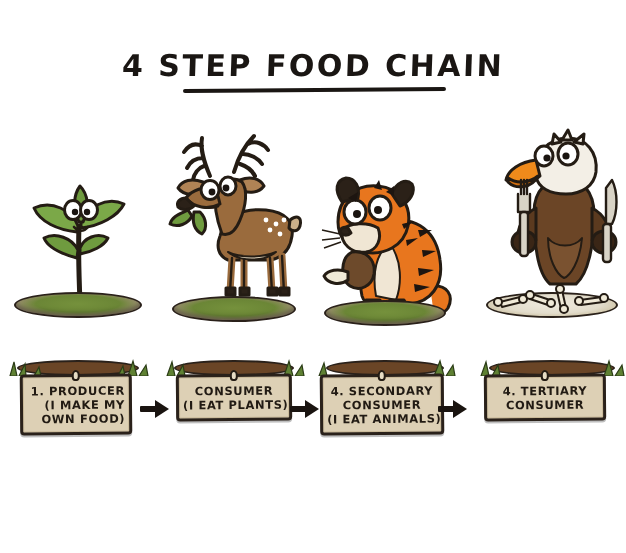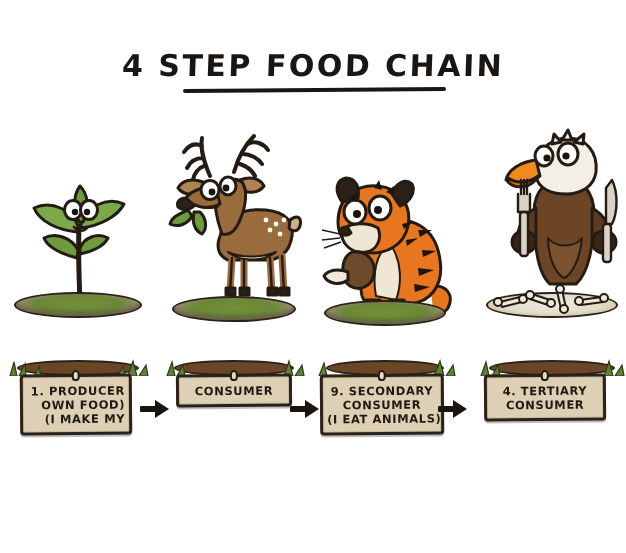--- a/index.html
+++ b/index.html
@@ -147,22 +147,22 @@
             <path d="M28 18 L33 9 L35 18 Z"></path>
               <path d="M112 18 L117 8 L119 18 Z"></path>
           </g>
         </svg>
       </div>
     </div>
 
     <div class="sign" style="left:18px;top:374px;width:112px;text-align:right;">
       <div class="nail"></div>
       <span class="line">1. PRODUCER</span>
+      <span class="line">(I MAKE MY</span>
       <span class="line">OWN FOOD)</span>
-      <span class="line">(I MAKE MY</span>
     </div>
   </div>
 
   <div class="arrow a1">
     <svg width="30" height="22" viewBox="0 0 30 22">
       <g fill="#1a1410">
         <rect x="0" y="8" width="19" height="6" rx="1"></rect>
         <path d="M15 2 L29 11 L15 20 Z"></path>
       </g>
     </svg>
@@ -229,20 +229,21 @@
             <path d="M120 18 L125 3 L129 18 Z"></path>
               <path d="M131 18 L138 7 L140 18 Z"></path>
           </g>
         </svg>
       </div>
     </div>
 
     <div class="sign" style="left:18px;top:374px;width:116px;">
       <div class="nail"></div>
       <span class="line">CONSUMER</span>
+      <span class="line">(I EAT PLANTS)</span>
     </div>
   </div>
 
   <div class="arrow a2">
     <svg width="30" height="22" viewBox="0 0 30 22">
       <g fill="#1a1410">
         <rect x="0" y="8" width="19" height="6" rx="1"></rect>
         <path d="M15 2 L29 11 L15 20 Z"></path>
       </g>
     </svg>
@@ -308,21 +309,21 @@
             <path d="M3 18 L8 5 L11 18 Z"></path>
               <path d="M118 18 L124 3 L128 18 Z"></path>
             <path d="M130 18 L137 7 L139 18 Z"></path>
           </g>
         </svg>
       </div>
     </div>
 
     <div class="sign" style="left:10px;top:374px;width:124px;">
       <div class="nail"></div>
-      <span class="line">9. SECONDARY</span>
+      <span class="line">4. SECONDARY</span>
       <span class="line">CONSUMER</span>
       <span class="line">(I EAT ANIMALS)</span>
     </div>
   </div>
 
   <div class="arrow a3">
     <svg width="30" height="22" viewBox="0 0 30 22">
       <g fill="#1a1410">
         <rect x="0" y="8" width="19" height="6" rx="1"></rect>
         <path d="M15 2 L29 11 L15 20 Z"></path>

